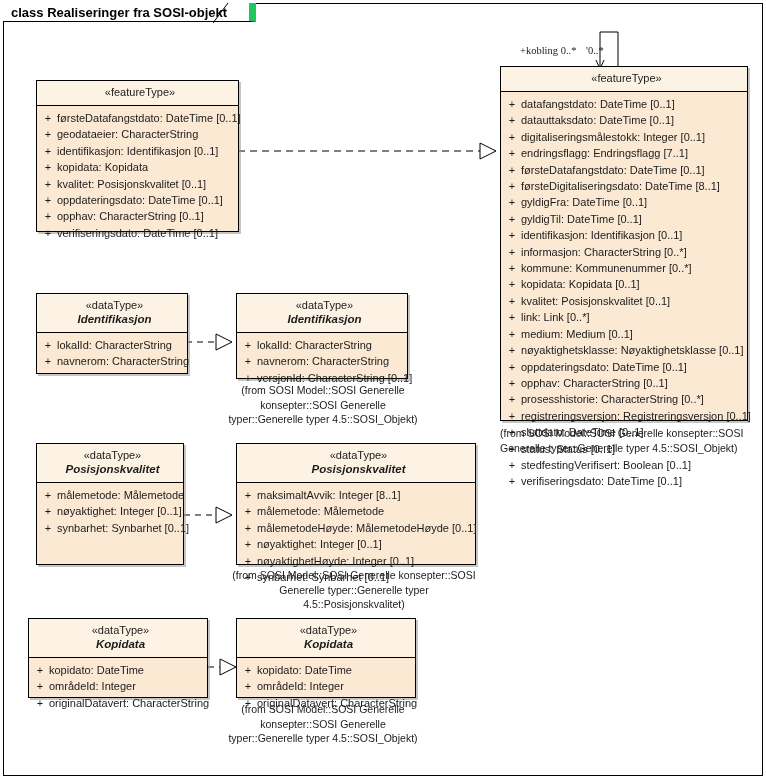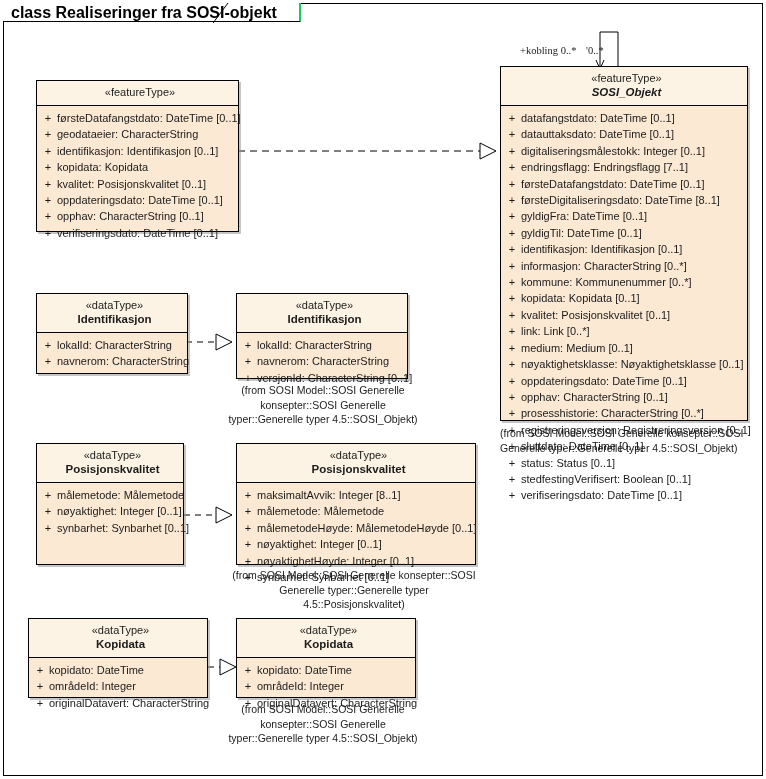--- a/index.html
+++ b/index.html
@@ -28,23 +28,23 @@
     border: 1px solid #000000;
     box-sizing: border-box;
   }
   .frame-tab {
     position: absolute;
     left: 3px;
     top: 3px;
     height: 19px;
     padding: 0 22px 0 8px;
     background: #ffffff;
-    border-right: 2px solid #22c55e;
+    border-right: 7px solid #22c55e;
     border-bottom: 1px solid #000;
-    font-size: 16px;
+    font-size: 13px;
     font-weight: bold;
     color: #000;
     line-height: 19px;
     white-space: nowrap;
     box-sizing: border-box;
     z-index: 5;
   }
   .frame-tab-slant {
     position: absolute;
     top: 3px;
@@ -75,20 +75,21 @@
     color: #1b1b1b;
     line-height: 13px;
     white-space: nowrap;
   }
   .uclass .cname {
     font-size: 11.5px;
     font-weight: bold;
     color: #1b1b1b;
     line-height: 14px;
     white-space: nowrap;
+    font-style: italic;
   }
   .uclass .cname.abstract { font-style: italic; }
   .uclass .attrs {
     padding: 4px 2px 5px 2px;
     box-sizing: border-box;
   }
   .attr {
     display: flex;
     align-items: flex-start;
     font-size: 11px;
@@ -216,21 +217,20 @@
       <div class="attr">
           <span class="vis">+</span>
           <span class="txt">verifiseringsdato: DateTime [0..1]</span>
         </div>
     </div>
   </div>
 
   <div class="uclass" style="left:500px; top:66px; width:248px; height:355px;">
     <div class="head">
       <div class="stereo">«featureType»</div>
-      <div class="cname abstract">SOSI_Objekt</div>
     </div>
     <div class="attrs">
       <div class="attr">
           <span class="vis">+</span>
           <span class="txt">datafangstdato: DateTime [0..1]</span>
         </div>
       <div class="attr">
           <span class="vis">+</span>
           <span class="txt">datauttaksdato: DateTime [0..1]</span>
         </div>

